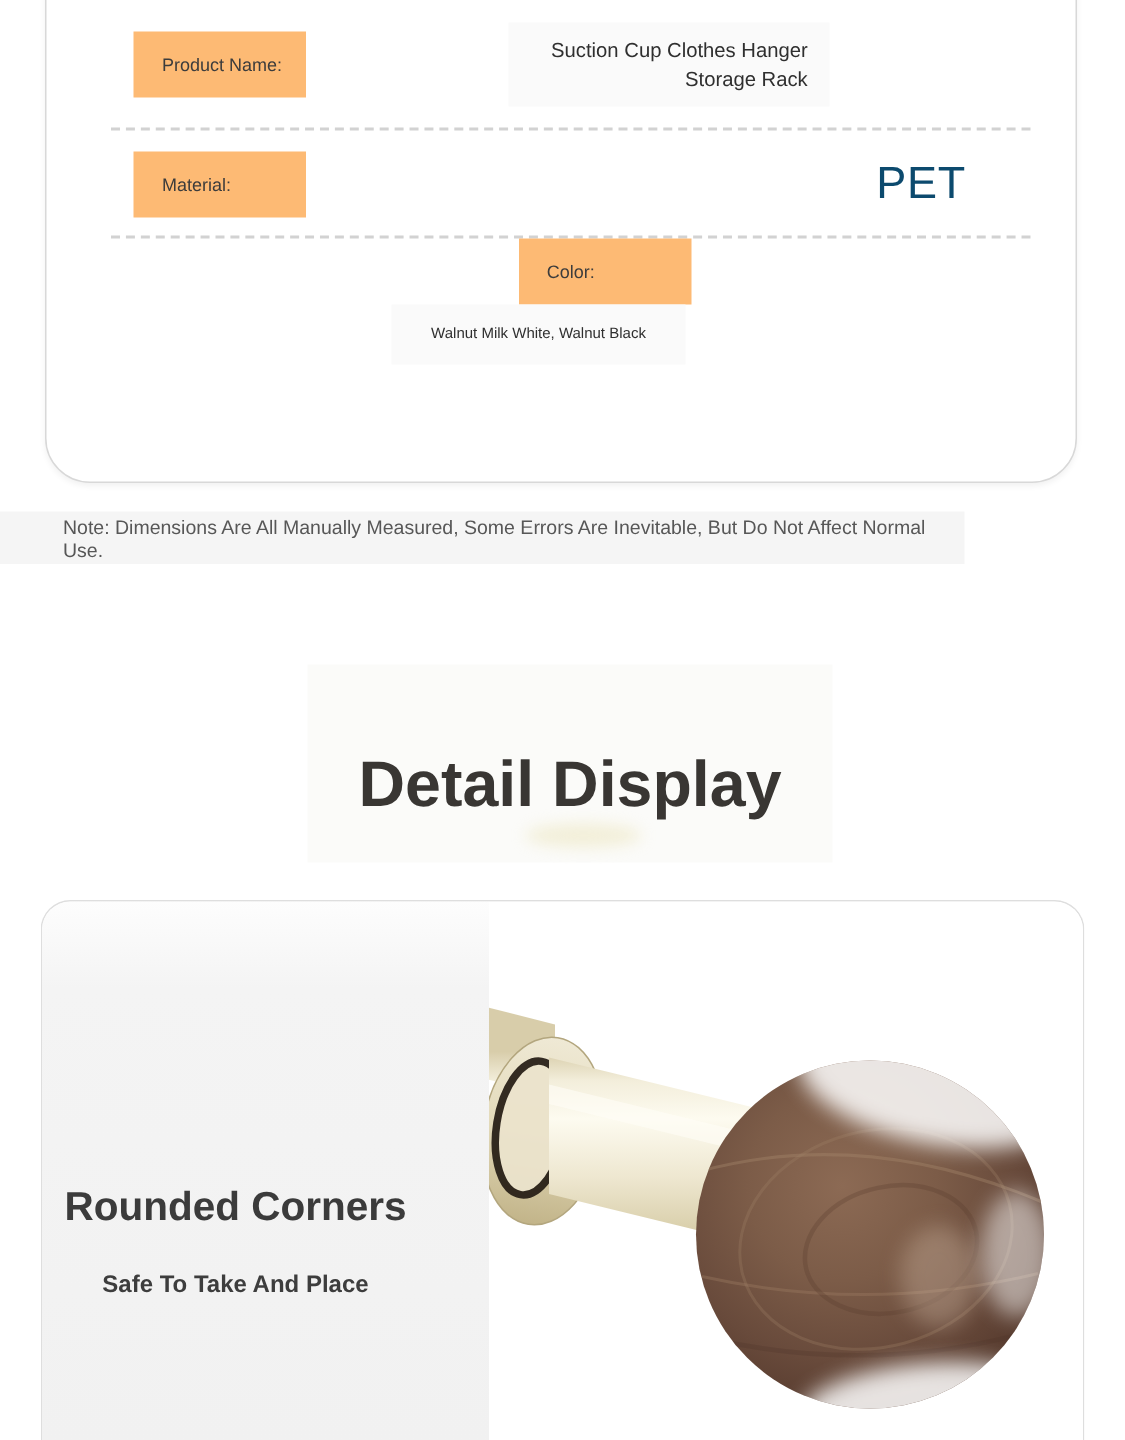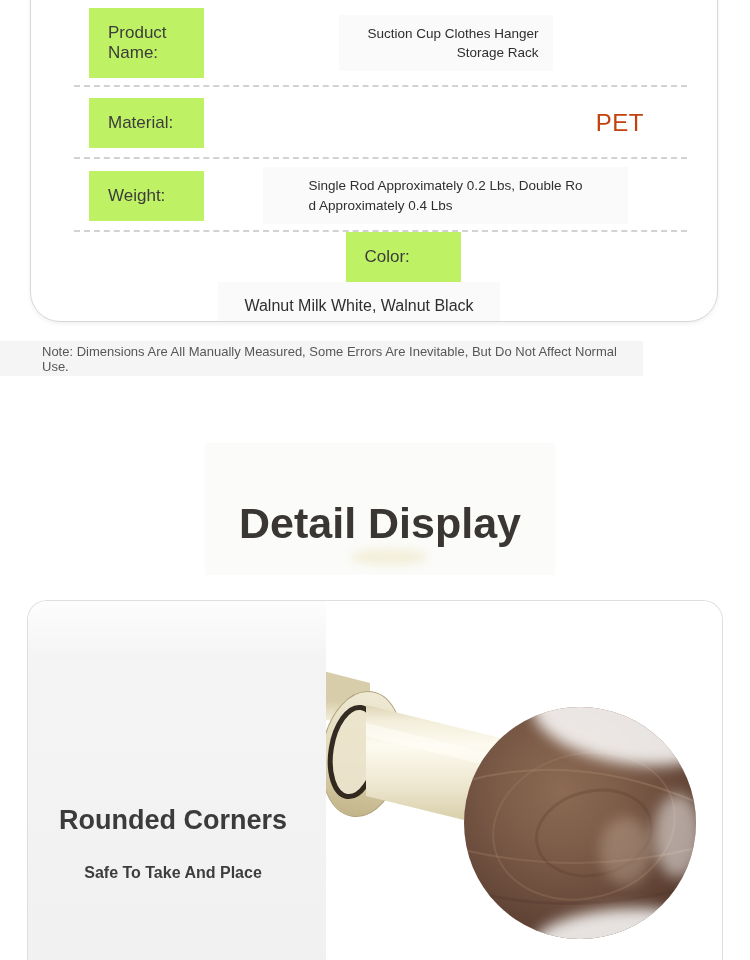--- a/index.html
+++ b/index.html
@@ -18,29 +18,29 @@
     box-sizing:border-box;overflow:hidden;
   }
   .spec-row{position:relative;display:flex;align-items:center;box-sizing:border-box;}
   .spec-row .sep{position:absolute;bottom:0;left:43px;right:30px;height:0;border-top:2px dashed #d2d2d2;}
   .r1{height:120px;padding-top:32px;}
   .r2{height:72px;}
   .r3{height:73px;}
   .r4{height:91px;padding-bottom:10px;flex-direction:column;}
   .spec-label{
     flex:0 0 auto;margin-left:58px;width:96px;padding:15px 0 15px 19px;
-    background:#bef264;font-size:17px;color:#3c3c3c;
+    background:#fdba74;font-size:12px;color:#3c3c3c;
   }
   .spec-value{flex:1;display:flex;justify-content:center;padding-right:30px;font-size:13.5px;color:#2f2f2f;}
   .value-ghost{background:#fafafa;padding:9px 14px;white-space:pre-line;line-height:1.42;}
   .r1 .value-ghost{text-align:right;min-width:186px;}
   .r2 .spec-value{justify-content:flex-end;}
-  .r2 .value-ghost{background:transparent;padding:0;margin-right:43px;font-size:24px;color:#c2410c;letter-spacing:.5px;}
+  .r2 .value-ghost{background:transparent;padding:0;margin-right:43px;font-size:30px;color:#0c4a6e;letter-spacing:.5px;}
   .r3 .value-ghost{text-align:left;padding:9px 46px;}
-  .r4 .value-ghost{font-size:16px;padding:13px 26px;}
+  .r4 .value-ghost{font-size:10px;padding:13px 26px;}
 
   
   .note-bar{
     position:absolute;top:341px;left:0;width:643px;height:35px;background:#f5f5f5;
     display:flex;align-items:center;justify-content:center;box-sizing:border-box;
     padding-left:42px;font-size:13px;color:#575757;
   }
 
   
   .heading-panel{
@@ -57,21 +57,21 @@
   .detail-card{
     position:absolute;left:27px;top:600px;width:696px;height:362px;
     border:1px solid #dedede;border-bottom:none;border-radius:20px 20px 0 0;
     box-sizing:border-box;overflow:hidden;display:flex;background:#fff;
   }
   .feature-panel{
     position:relative;flex:0 0 298px;width:298px;
     background:linear-gradient(180deg,#fdfdfd 0%,#f4f4f4 16%,#f1f1f1 100%);
   }
   .feature-copy{position:absolute;left:15px;top:188px;}
-  .feature-title{margin:16px;font-size:27px;font-weight:bold;color:#3b3b3b;}
+  .feature-title{margin:0;font-size:27px;font-weight:bold;color:#3b3b3b;}
   .feature-subtitle{margin:28px 0 0 0;font-size:16px;font-weight:bold;color:#3d3d3d;text-align:center;}
   .photo-panel{position:relative;flex:1;background:#fff;}
   .photo-panel svg{position:absolute;left:0;top:0;}
 </style>
 </head>
 <body>
 
 <div class="spec-card">
 
   <div class="spec-row r1">
@@ -84,28 +84,20 @@
   </div>
 
   <div class="spec-row r2">
     <div class="spec-label">Material:</div>
     <div class="spec-value">
       <div class="value-ghost">PET</div>
     </div>
     <div class="sep"></div>
   </div>
 
-  <div class="spec-row r3">
-    <div class="spec-label">Weight:</div>
-    <div class="spec-value">
-      <div class="value-ghost">Single Rod Approximately 0.2 Lbs, Double Ro
-d Approximately 0.4 Lbs</div>
-    </div>
-    <div class="sep"></div>
-  </div>
 
   <div class="spec-row r4">
     <div class="spec-label">Color:</div>
     <div class="spec-value">
       <div class="value-ghost">Walnut Milk White, Walnut Black</div>
     </div>
   </div>
 
 </div>
 

